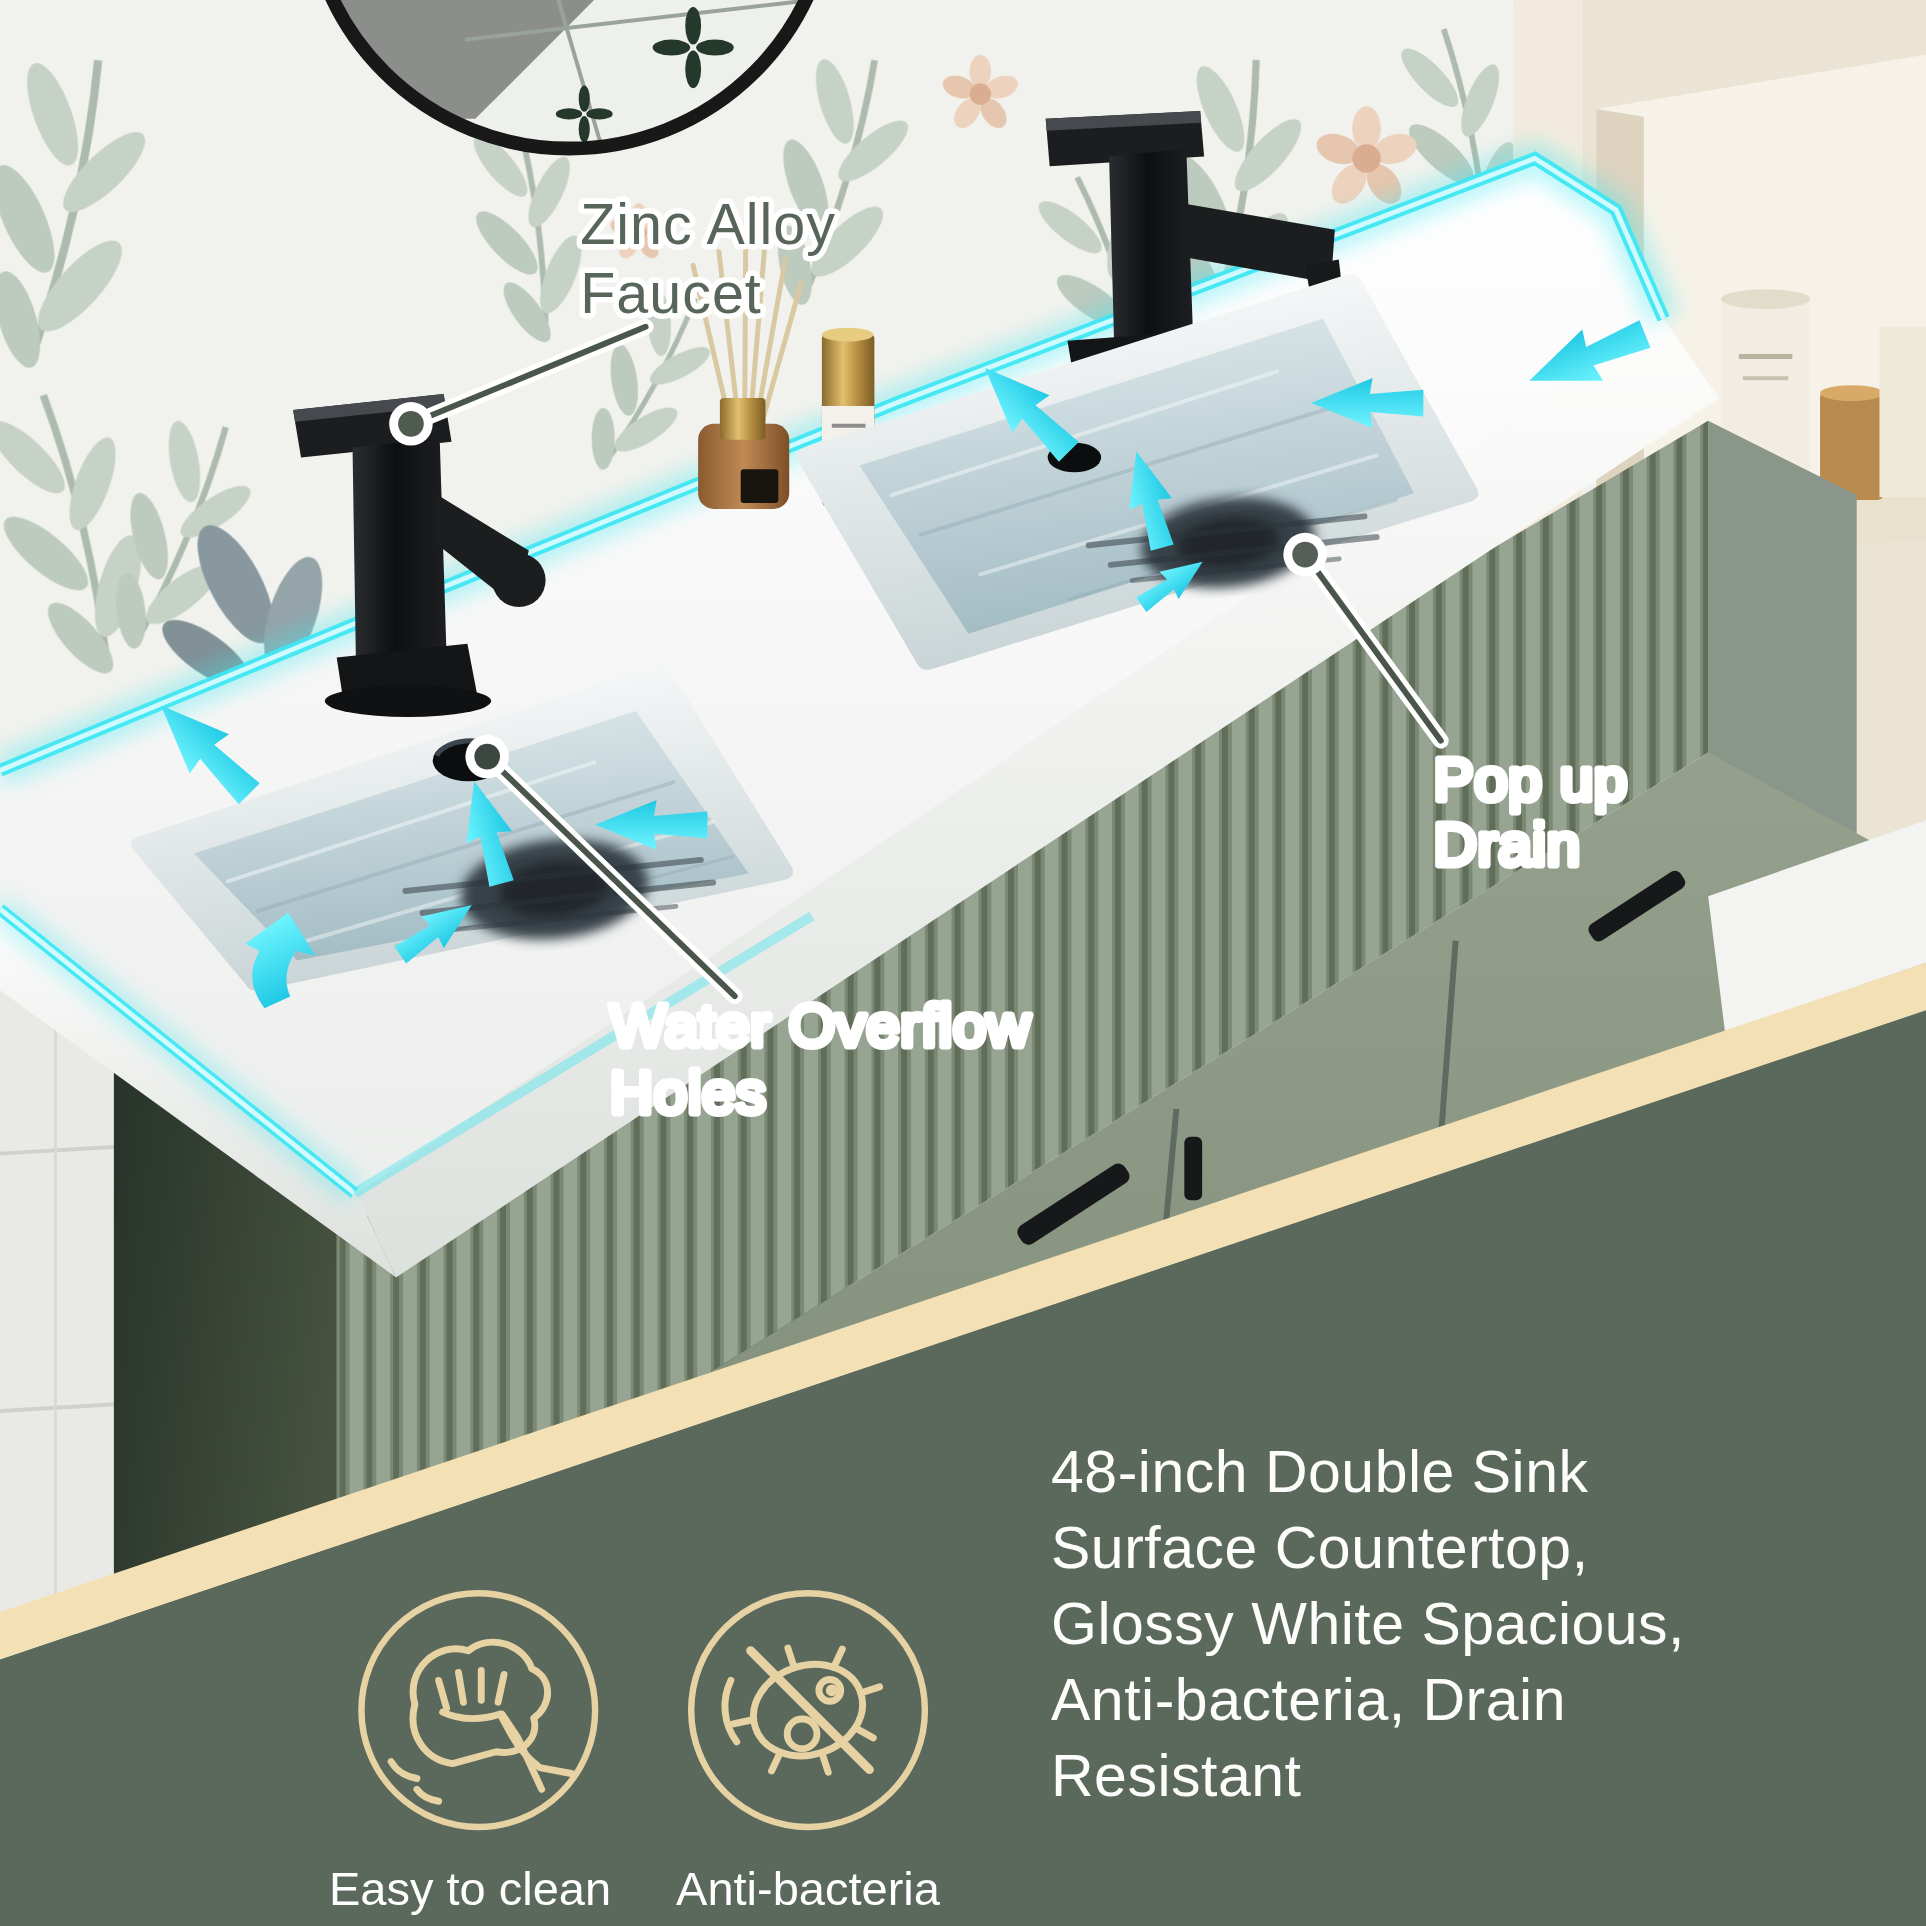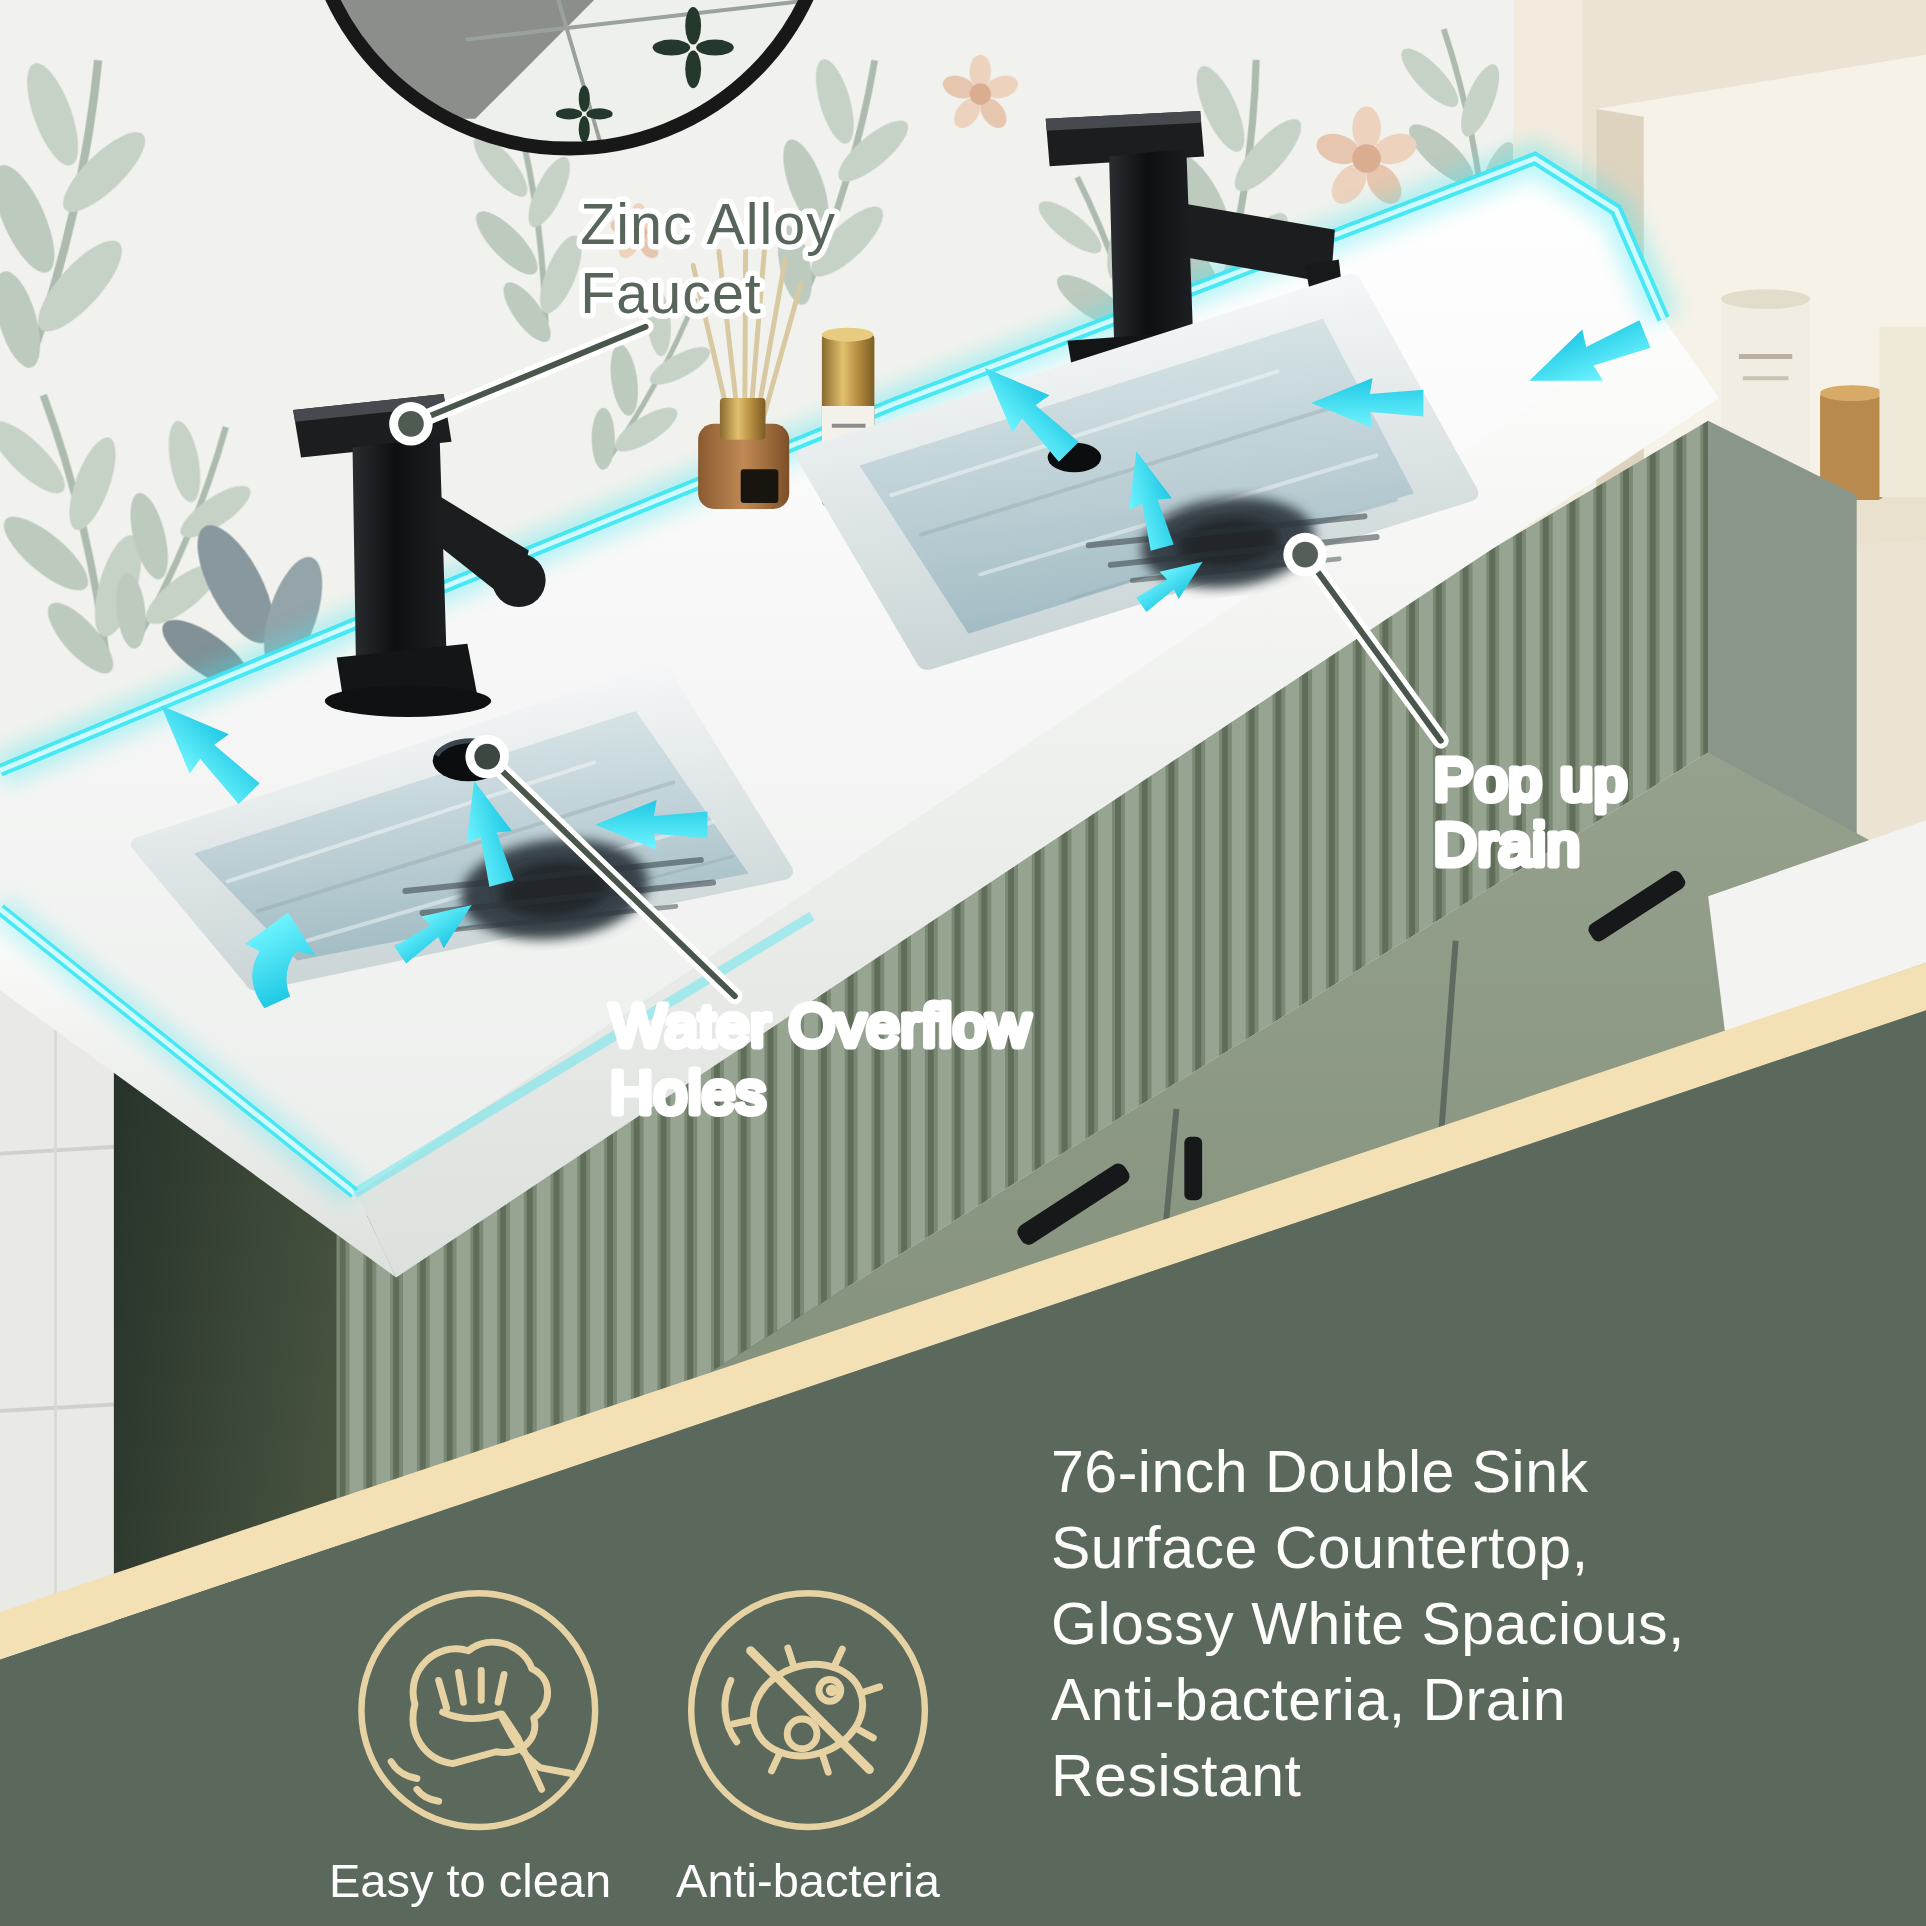--- a/index.html
+++ b/index.html
@@ -6,21 +6,21 @@
   .stage{position:relative;width:1927px;height:1927px;overflow:hidden;background:#0f766e;
          font-family:"Liberation Sans",sans-serif;}
   .stage svg{position:absolute;left:0;top:0;}
   svg text{font-family:"Liberation Sans",sans-serif;}
   .label-filled{font-size:58px;paint-order:stroke;stroke:#fff;stroke-width:11px;
                 stroke-linejoin:round;fill:#57655b;letter-spacing:1px;}
   .label-hollow{font-size:60px;fill:none;stroke:#fff;stroke-width:7px;
                 stroke-linejoin:round;letter-spacing:1px;}
   .feature-block{position:absolute;left:1051px;top:1434px;color:#fdfdfb;
                  font-size:59px;line-height:76px;letter-spacing:0.5px;}
-  .badge-caption{position:absolute;color:#ffffff;font-size:47px;text-align:center;width:416px;}
+  .badge-caption{position:absolute;color:#ffffff;font-size:47px;text-align:center;width:416px;margin-top:8px;}
   .caption-1{left:262px;top:1853px;}
   .caption-2{left:600px;top:1853px;text-align:center;}
 </style>
 </head>
 <body>
 
 <div class="stage">
 
 <svg width="1927" height="1927" viewBox="0 0 1946 1946">
   <defs>
@@ -351,21 +351,21 @@
       <circle cx="22" cy="-20" r="11"></circle>
           <circle cx="24" cy="-20" r="2.5" fill="#e6d2a2"></circle>
       <circle cx="-6" cy="24" r="15"></circle>
       <path d="M-78,-30 a60,60 0 0 0 6,62"></path>
       <line x1="-58" y1="-60" x2="62" y2="60" stroke-width="9"></line>
     </g>
   </g>
 </svg>
 
 <div class="feature-block">
-  <div>76-inch Double Sink</div>
+  <div>48-inch Double Sink</div>
   <div>Surface Countertop,</div>
   <div>Glossy White Spacious,</div>
   <div>Anti-bacteria, Drain</div>
   <div>Resistant</div>
 </div>
 
 <div class="badge-caption caption-1">Easy to clean</div>
 <div class="badge-caption caption-2">Anti-bacteria</div>
 
 </div>

